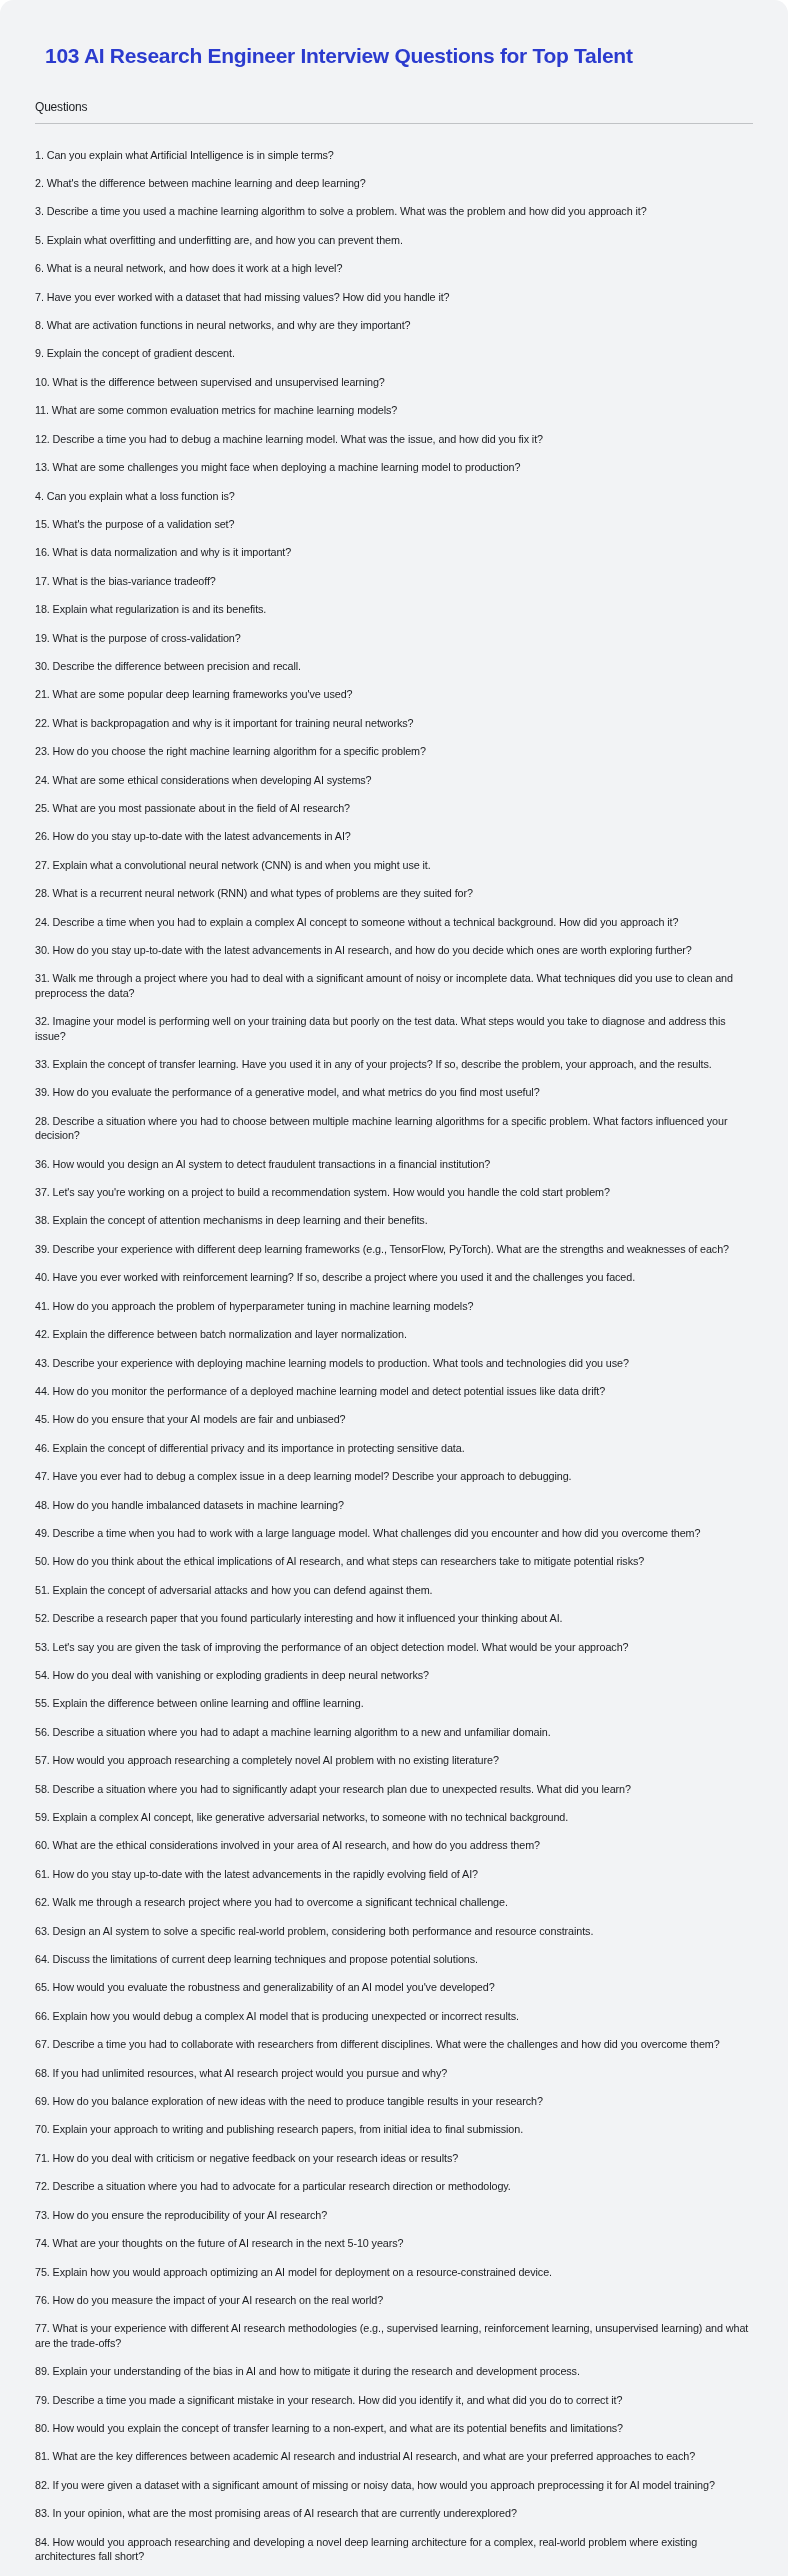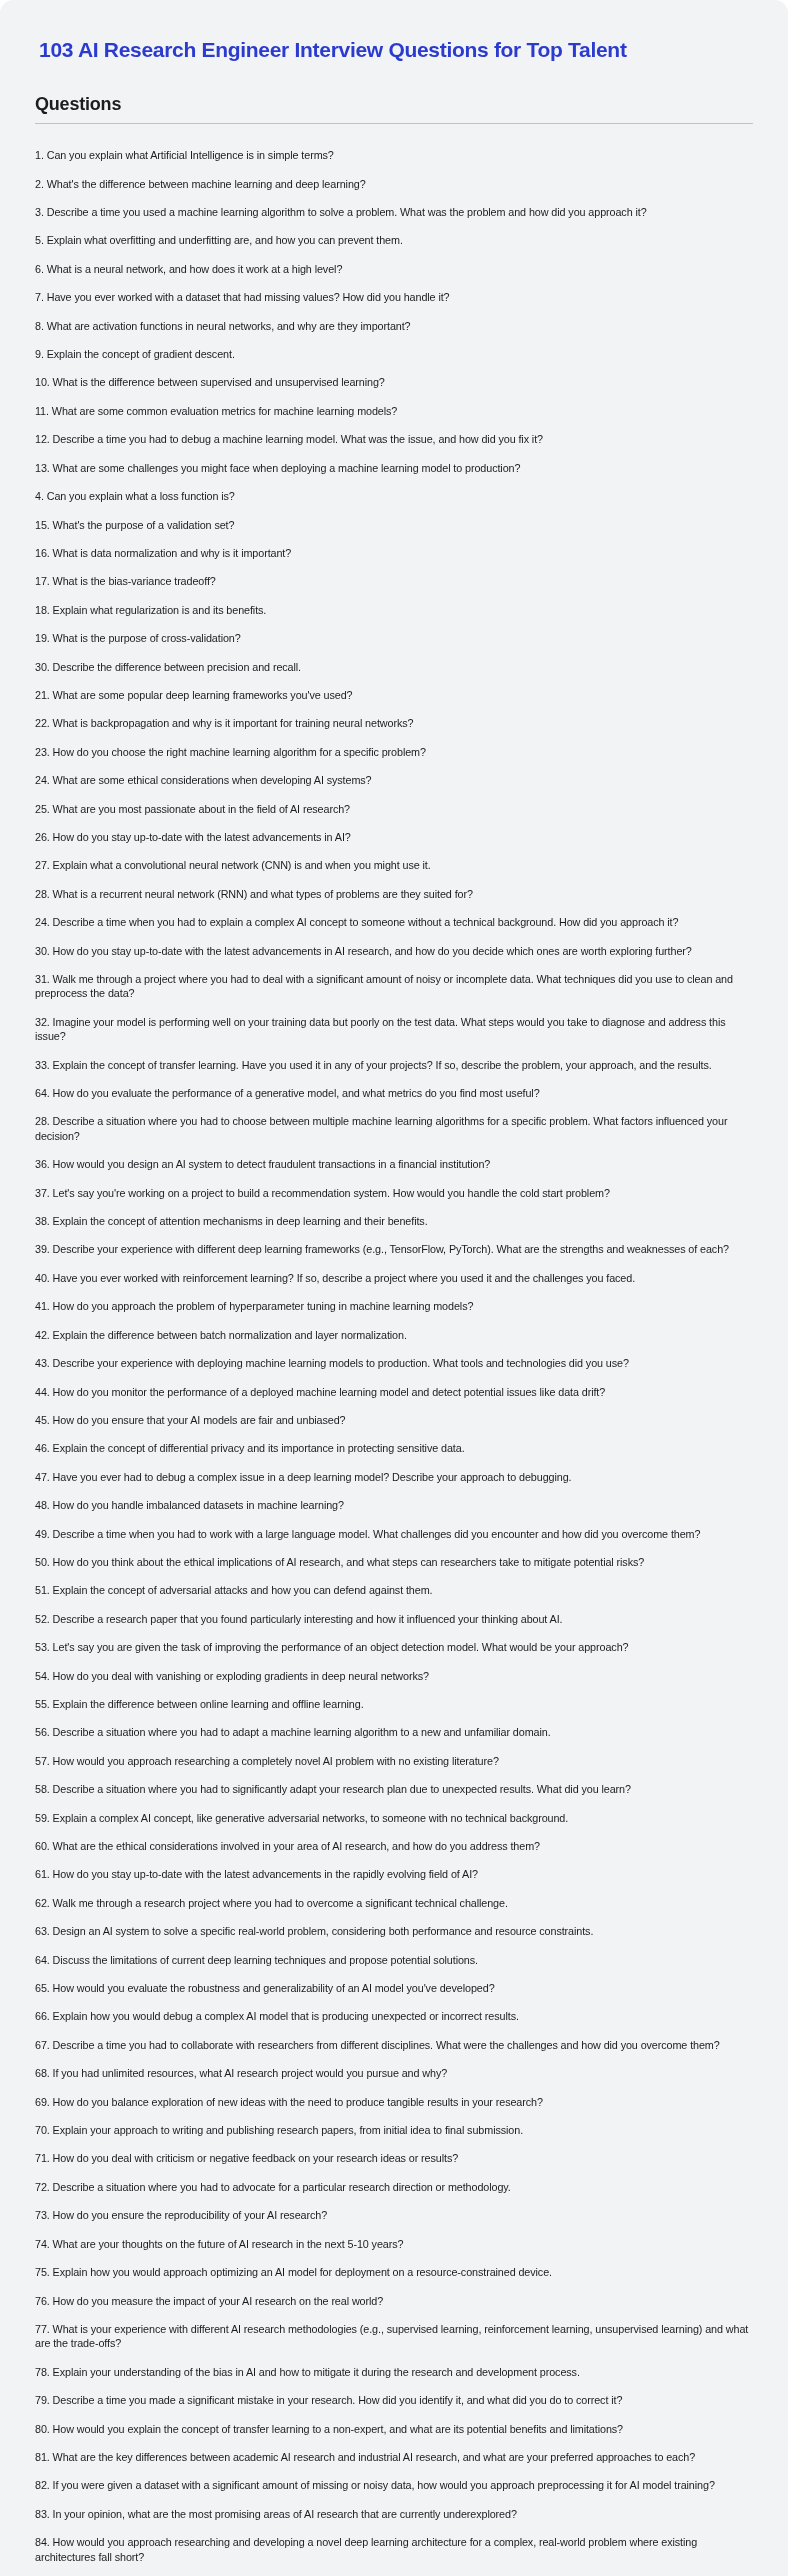--- a/index.html
+++ b/index.html
@@ -10,32 +10,32 @@
   }
   .page {
     width: 788px;
     min-height: 3775px;
     box-sizing: border-box;
     background: #f2f3f5;
     border-radius: 13.4px 13.4px 0 0;
     padding: 33px 35px 72px 35px;
   }
   .page-title {
-    margin: 4px;
+    margin: 10px;
     font-size: 21px;
     line-height: 1.25;
     font-weight: 700;
     letter-spacing: -0.3px;
     color: #2b3bce;
   }
   .questions-heading {
     margin: 32px 0 0 0;
-    font-size: 18px;
+    font-size: 12px;
     line-height: 1.1;
-    font-weight: 700;
+    font-weight: 400;
     letter-spacing: -0.2px;
     color: #1b1d21;
   }
   .divider {
     border: none;
     border-top: 1px solid #c0c2c5;
     margin: 8.2px 0 0 0;
   }
   .questions-list {
     list-style: none;
@@ -88,21 +88,21 @@
       <li class="question-item">24. What are some ethical considerations when developing AI systems?</li>
       <li class="question-item">25. What are you most passionate about in the field of AI research?</li>
       <li class="question-item">26. How do you stay up-to-date with the latest advancements in AI?</li>
       <li class="question-item">27. Explain what a convolutional neural network (CNN) is and when you might use it.</li>
       <li class="question-item">28. What is a recurrent neural network (RNN) and what types of problems are they suited for?</li>
       <li class="question-item">24. Describe a time when you had to explain a complex AI concept to someone without a technical background. How did you approach it?</li>
       <li class="question-item">30. How do you stay up-to-date with the latest advancements in AI research, and how do you decide which ones are worth exploring further?</li>
       <li class="question-item">31. Walk me through a project where you had to deal with a significant amount of noisy or incomplete data. What techniques did you use to clean and preprocess the data?</li>
       <li class="question-item">32. Imagine your model is performing well on your training data but poorly on the test data. What steps would you take to diagnose and address this issue?</li>
       <li class="question-item">33. Explain the concept of transfer learning. Have you used it in any of your projects? If so, describe the problem, your approach, and the results.</li>
-      <li class="question-item">64. How do you evaluate the performance of a generative model, and what metrics do you find most useful?</li>
+      <li class="question-item">39. How do you evaluate the performance of a generative model, and what metrics do you find most useful?</li>
       <li class="question-item">28. Describe a situation where you had to choose between multiple machine learning algorithms for a specific problem. What factors influenced your decision?</li>
       <li class="question-item">36. How would you design an AI system to detect fraudulent transactions in a financial institution?</li>
       <li class="question-item">37. Let's say you're working on a project to build a recommendation system. How would you handle the cold start problem?</li>
       <li class="question-item">38. Explain the concept of attention mechanisms in deep learning and their benefits.</li>
       <li class="question-item">39. Describe your experience with different deep learning frameworks (e.g., TensorFlow, PyTorch). What are the strengths and weaknesses of each?</li>
       <li class="question-item">40. Have you ever worked with reinforcement learning? If so, describe a project where you used it and the challenges you faced.</li>
       <li class="question-item">41. How do you approach the problem of hyperparameter tuning in machine learning models?</li>
       <li class="question-item">42. Explain the difference between batch normalization and layer normalization.</li>
       <li class="question-item">43. Describe your experience with deploying machine learning models to production. What tools and technologies did you use?</li>
       <li class="question-item">44. How do you monitor the performance of a deployed machine learning model and detect potential issues like data drift?</li>
@@ -132,21 +132,21 @@
       <li class="question-item">68. If you had unlimited resources, what AI research project would you pursue and why?</li>
       <li class="question-item">69. How do you balance exploration of new ideas with the need to produce tangible results in your research?</li>
       <li class="question-item">70. Explain your approach to writing and publishing research papers, from initial idea to final submission.</li>
       <li class="question-item">71. How do you deal with criticism or negative feedback on your research ideas or results?</li>
       <li class="question-item">72. Describe a situation where you had to advocate for a particular research direction or methodology.</li>
       <li class="question-item">73. How do you ensure the reproducibility of your AI research?</li>
       <li class="question-item">74. What are your thoughts on the future of AI research in the next 5-10 years?</li>
       <li class="question-item">75. Explain how you would approach optimizing an AI model for deployment on a resource-constrained device.</li>
       <li class="question-item">76. How do you measure the impact of your AI research on the real world?</li>
       <li class="question-item">77. What is your experience with different AI research methodologies (e.g., supervised learning, reinforcement learning, unsupervised learning) and what are the trade-offs?</li>
-      <li class="question-item">78. Explain your understanding of the bias in AI and how to mitigate it during the research and development process.</li>
+      <li class="question-item">89. Explain your understanding of the bias in AI and how to mitigate it during the research and development process.</li>
       <li class="question-item">79. Describe a time you made a significant mistake in your research. How did you identify it, and what did you do to correct it?</li>
       <li class="question-item">80. How would you explain the concept of transfer learning to a non-expert, and what are its potential benefits and limitations?</li>
       <li class="question-item">81. What are the key differences between academic AI research and industrial AI research, and what are your preferred approaches to each?</li>
       <li class="question-item">82. If you were given a dataset with a significant amount of missing or noisy data, how would you approach preprocessing it for AI model training?</li>
       <li class="question-item">83. In your opinion, what are the most promising areas of AI research that are currently underexplored?</li>
       <li class="question-item">84. How would you approach researching and developing a novel deep learning architecture for a complex, real-world problem where existing architectures fall short?</li>
     </ol>
 
 </div>
 

